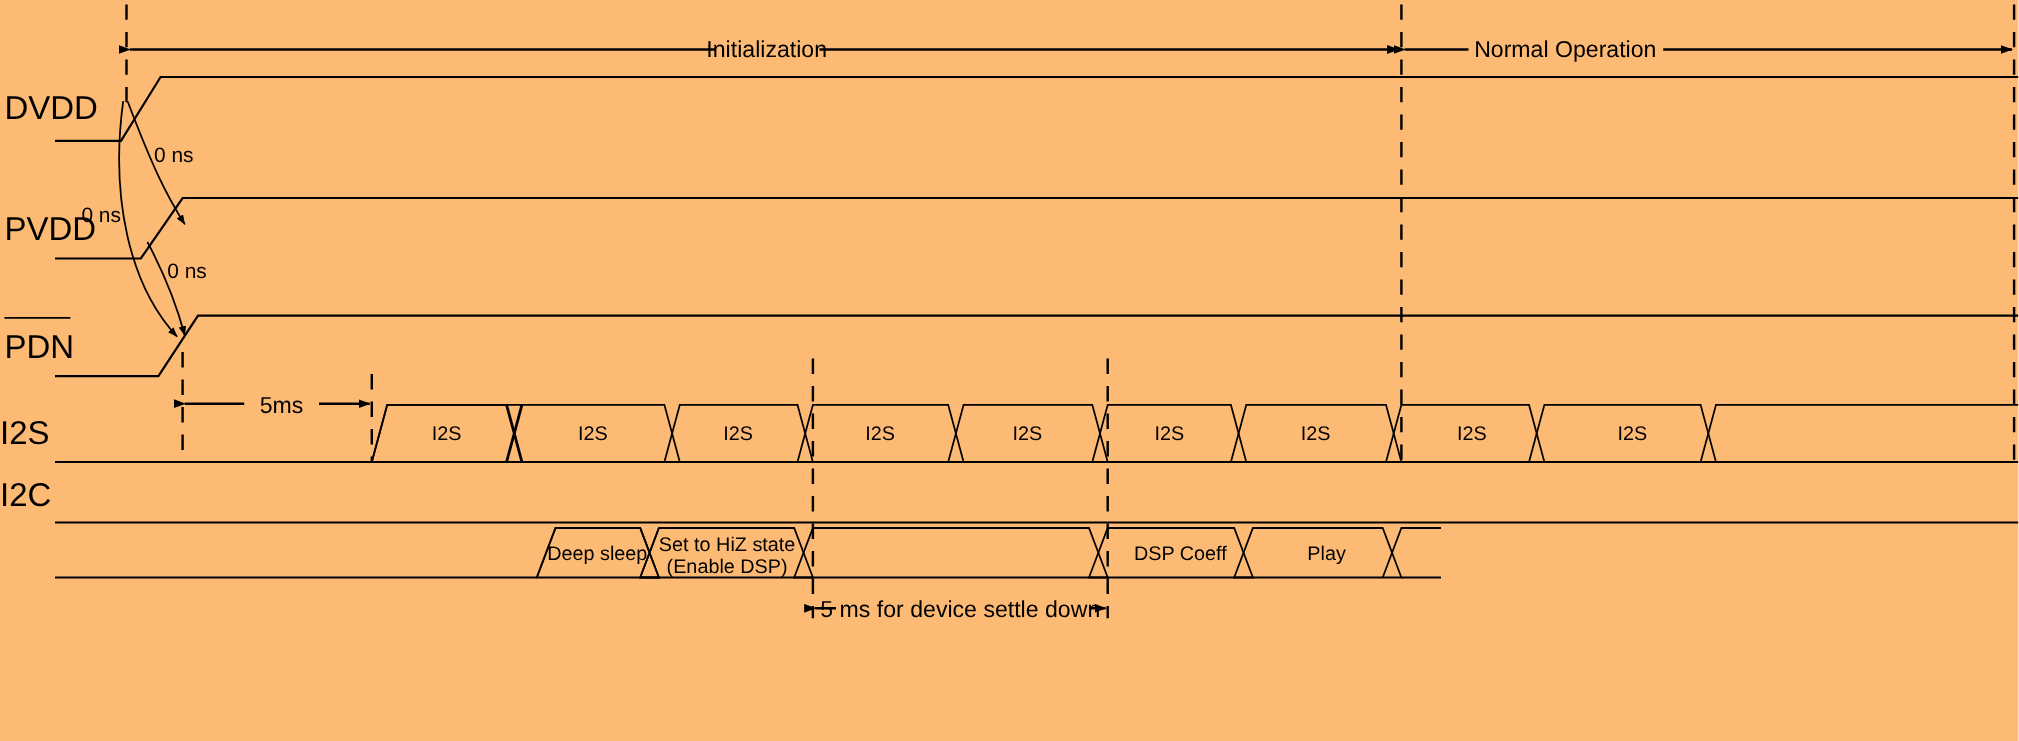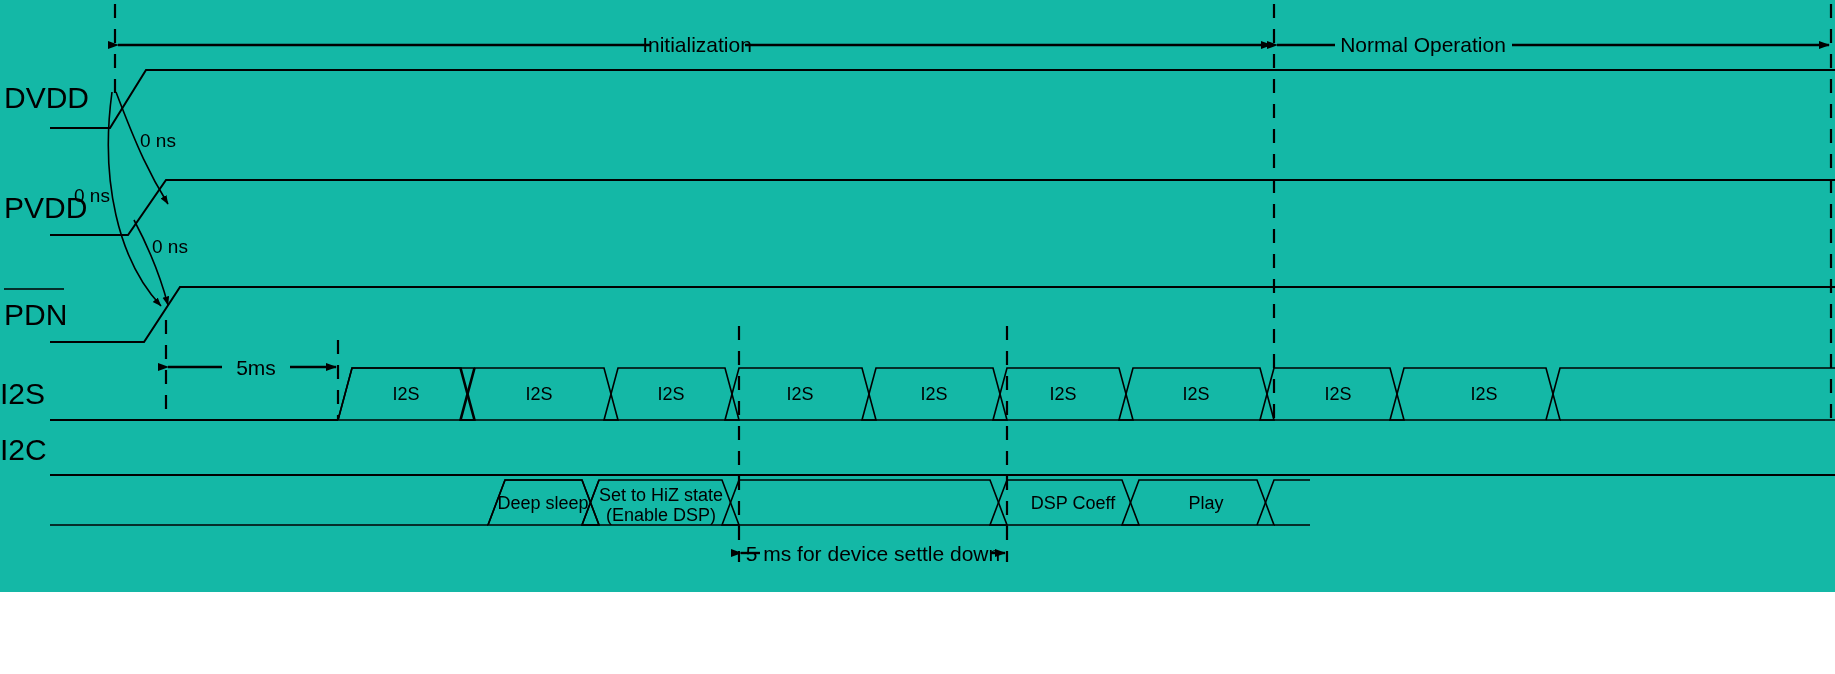--- a/index.html
+++ b/index.html
@@ -1,17 +1,17 @@
 <!DOCTYPE html>
 <html><head>
 <meta charset="utf-8">
 <style>
   html,body{margin:0;padding:0;background:#ffffff;}
   body{font-family:"Liberation Sans",sans-serif;}
-  #stage{position:relative;width:1835px;height:592px;background:#14b8a6;overflow:hidden;}
+  #stage{position:relative;width:1835px;height:674px;background:#fdba74;overflow:hidden;}
   svg{display:block;}
   .wire{fill:none;stroke:#000;stroke-width:2;}
   .thinwire{fill:none;stroke:#000;stroke-width:1.6;}
   .dash{stroke:#000;stroke-width:2.2;fill:none;stroke-dasharray:14 11;}
   .arrowline{stroke:#000;stroke-width:2.4;fill:none;}
   .curve{fill:none;stroke:#000;stroke-width:1.6;}
   .siglabel{font-family:"Liberation Sans",sans-serif;font-size:30px;fill:#000;}
   .phaselabel{font-family:"Liberation Sans",sans-serif;font-size:21px;fill:#000;}
   .nslabel{font-family:"Liberation Sans",sans-serif;font-size:19px;fill:#000;}
   .mslabel{font-family:"Liberation Sans",sans-serif;font-size:21px;fill:#000;}

